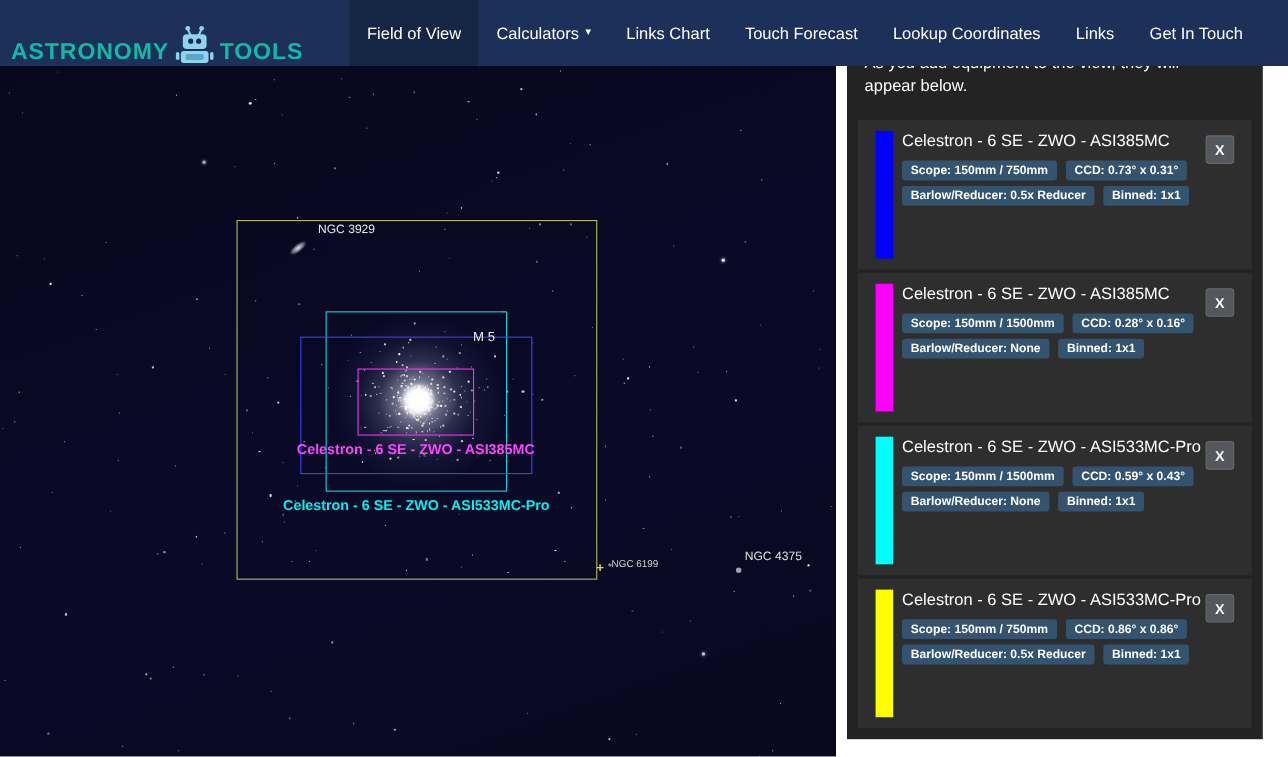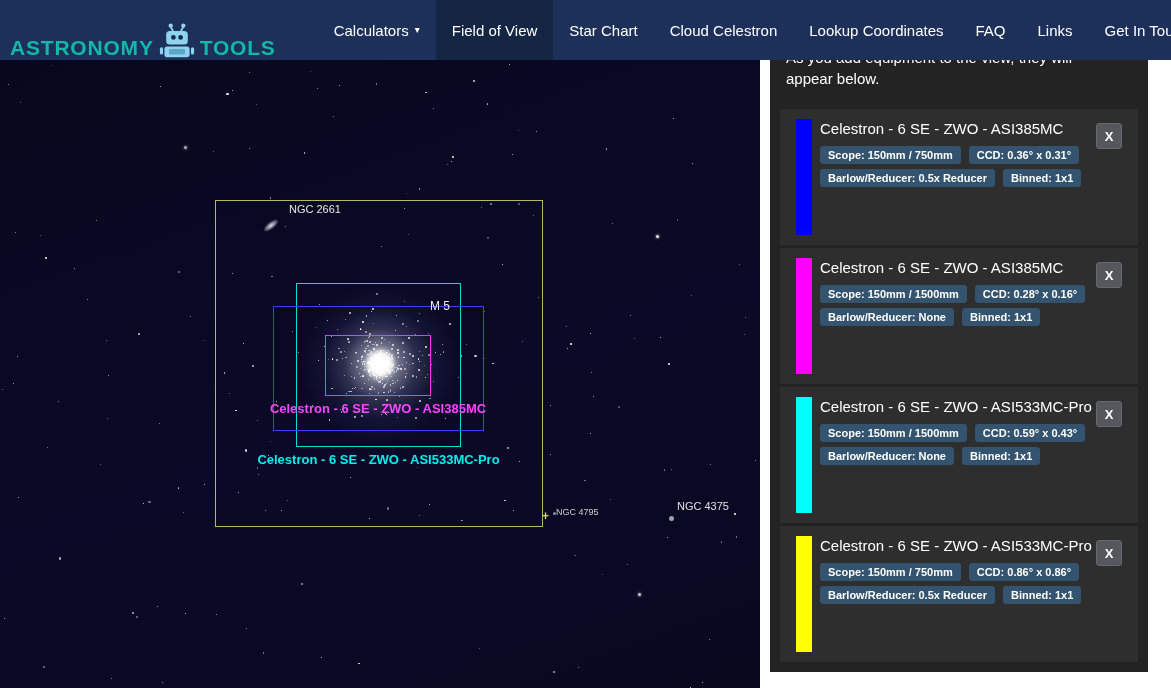--- a/index.html
+++ b/index.html
@@ -74,38 +74,35 @@
         <circle cx="16" cy="17" r="2.6" fill="#16284e"></circle>
         <circle cx="24" cy="17" r="2.6" fill="#16284e"></circle>
         <rect x="6" y="27" width="28" height="12" rx="3" fill="#8fd3ee"></rect>
         <rect x="1" y="28" width="3.5" height="8" rx="1.7" fill="#8fd3ee"></rect>
         <rect x="35.5" y="28" width="3.5" height="8" rx="1.7" fill="#8fd3ee"></rect>
         <rect x="11" y="30" width="18" height="6" rx="1.5" fill="#5aa8c8"></rect>
       </svg>
       <span>TOOLS</span>
     </div>
     <nav class="nav-items" id="nav-items">
+        <div class="nav-item active">
+          <span>Field of View</span>
+        </div>
         <div class="nav-item">
           <span>Calculators</span>
           <span class="caret">▾</span>
         </div>
-        <div class="nav-item active">
-          <span>Field of View</span>
-        </div>
         <div class="nav-item">
-          <span>Star Chart</span>
+          <span>Links Chart</span>
         </div>
         <div class="nav-item">
-          <span>Cloud Celestron</span>
+          <span>Touch Forecast</span>
         </div>
         <div class="nav-item">
           <span>Lookup Coordinates</span>
-        </div>
-        <div class="nav-item">
-          <span>FAQ</span>
         </div>
         <div class="nav-item">
           <span>Links</span>
         </div>
         <div class="nav-item">
           <span>Get In Touch</span>
         </div>
       </nav>
   </header>
 
@@ -629,38 +626,38 @@
           <div class="star" style="left: 669px; top: 456px; width: 5px; height: 5px; background: rgb(154, 163, 176);"></div>
           <div class="star" style="left: 553px; top: 452px; width: 3px; height: 3px; background: rgb(136, 144, 160);"></div>
           <div class="galaxy" style="left: 262px; top: 162px;"></div>
         </div>
         <div class="fov-box" style="left: 215px; top: 140px; width: 328px; height: 327px; border-color: rgb(185, 185, 90);"></div>
         <div class="fov-box" style="left: 296px; top: 223px; width: 165px; height: 164px; border-color: rgb(0, 222, 222);"></div>
         <div class="fov-label" style="left: 378.5px; top: 392px; color: rgb(0, 240, 240); font-size: 13px;">Celestron - 6 SE - ZWO - ASI533MC-Pro</div>
         <div class="fov-box" style="left: 273px; top: 246px; width: 211px; height: 125px; border-color: rgb(61, 61, 255);"></div>
         <div class="fov-box" style="left: 325px; top: 275px; width: 106px; height: 61px; border-color: rgb(255, 43, 255);"></div>
         <div class="fov-label" style="left: 378px; top: 341px; color: rgb(255, 68, 255); font-size: 13px;">Celestron - 6 SE - ZWO - ASI385MC</div>
-        <div class="obj-label" style="left: 289px; top: 143px; font-size: 11px; color: rgb(232, 232, 232);">NGC 2661</div>
+        <div class="obj-label" style="left: 289px; top: 143px; font-size: 11px; color: rgb(232, 232, 232);">NGC 3929</div>
         <div class="obj-label" style="left: 430px; top: 239px; font-size: 12px; color: rgb(240, 240, 240);">M 5</div>
-        <div class="obj-label" style="left: 556px; top: 447px; font-size: 9px; color: rgb(207, 207, 207);">NGC 4795</div>
+        <div class="obj-label" style="left: 556px; top: 447px; font-size: 9px; color: rgb(207, 207, 207);">NGC 6199</div>
         <div class="obj-label" style="left: 677px; top: 440px; font-size: 11px; color: rgb(224, 224, 224);">NGC 4375</div>
         <div class="chart-marker" style="left: 542px; top: 450px; color: rgb(216, 216, 112);">+</div>
       </section>
 
     <aside id="sidebar">
       <p class="intro">As you add equipment to the view, they will appear below.</p>
       <div id="cards">
           <div class="card">
             <div class="cbar" style="background: rgb(0, 0, 255);"></div>
             <div class="ctitle">Celestron - 6 SE - ZWO - ASI385MC</div>
             <button class="cx">X</button>
             <div class="badges">
               <div class="badge-row">
                 <span class="badge">Scope: 150mm / 750mm</span>
-                <span class="badge">CCD: 0.36° x 0.31°</span>
+                <span class="badge">CCD: 0.73° x 0.31°</span>
               </div>
               <div class="badge-row">
                 <span class="badge">Barlow/Reducer: 0.5x Reducer</span>
                 <span class="badge">Binned: 1x1</span>
               </div>
             </div>
           </div>
           <div class="card">
             <div class="cbar" style="background: rgb(255, 0, 255);"></div>
             <div class="ctitle">Celestron - 6 SE - ZWO - ASI385MC</div>

